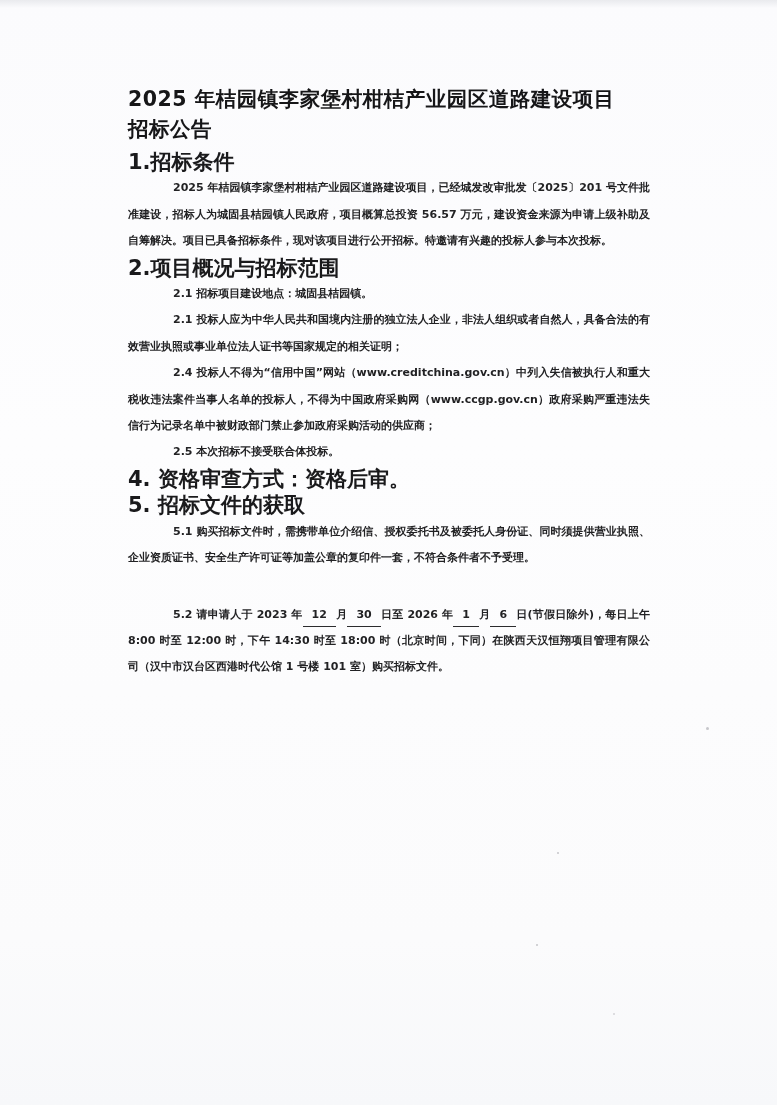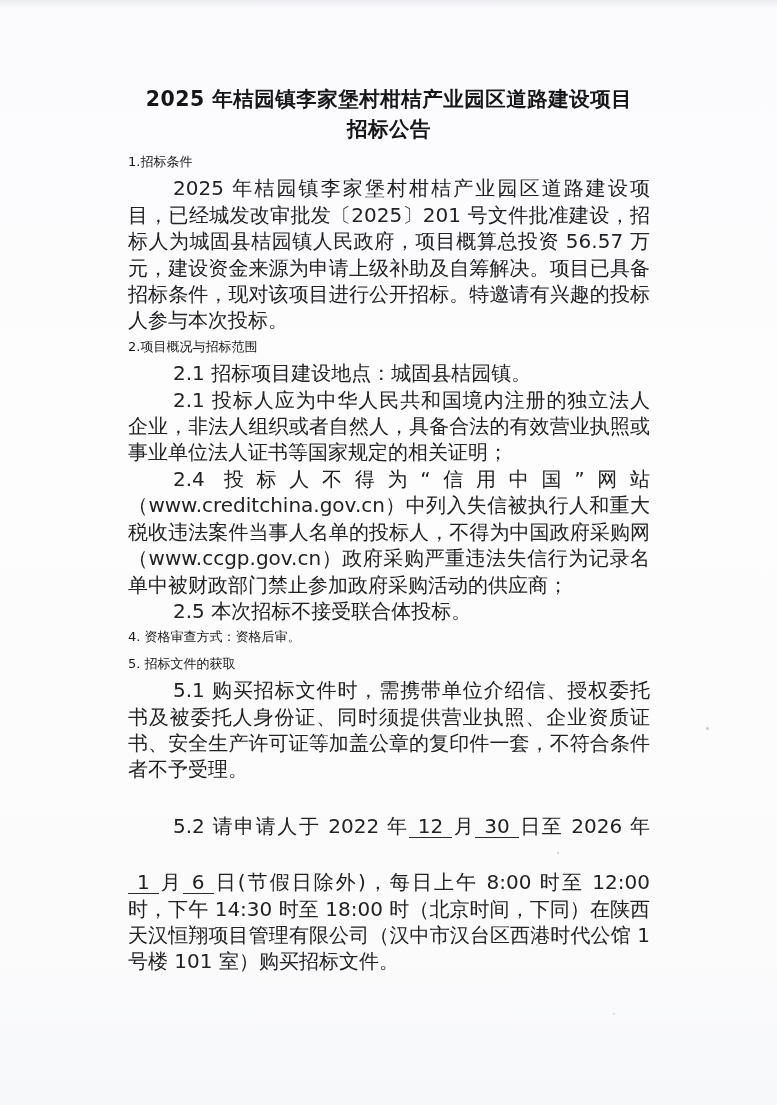--- a/index.html
+++ b/index.html
@@ -18,38 +18,38 @@
     overflow: hidden;
     box-sizing: border-box;
   }
   .content {
     position: absolute;
     left: 128px;
     top: 84px;
     width: 522px;
   }
   .title-block {
-    text-align: center;
+    text-align: left;
     font-weight: bold;
     font-size: 20.5px;
     line-height: 30px;
     letter-spacing: 0.5px;
     margin-bottom: 5px;
     color: #161618;
   }
   .heading {
-    font-weight: normal;
-    font-size: 13px;
+    font-weight: bold;
+    font-size: 21px;
     line-height: 26.4px;
     margin: 0;
     color: #1a1a1c;
   }
   .para {
-    font-weight: 400;
-    font-size: 20px;
+    font-weight: 700;
+    font-size: 11px;
     line-height: 26.4px;
     margin: 0;
     text-indent: 45px;
     text-align: justify;
     color: #222224;
   }
   .blank {
     display: inline-block;
     text-indent: 0;
     padding: 0 9px;
@@ -95,21 +95,21 @@
 
     <p class="para">2.1 投标人应为中华人民共和国境内注册的独立法人企业，非法人组织或者自然人，具备合法的有效营业执照或事业单位法人证书等国家规定的相关证明；</p>
     <p class="para">2.4 投标人不得为“信用中国”网站（www.creditchina.gov.cn）中列入失信被执行人和重大税收违法案件当事人名单的投标人，不得为中国政府采购网（www.ccgp.gov.cn）政府采购严重违法失信行为记录名单中被财政部门禁止参加政府采购活动的供应商；</p>
     <p class="para">2.5 本次招标不接受联合体投标。</p>
 
     <div class="heading">4. 资格审查方式：资格后审。</div>
 
     <div class="heading">5. 招标文件的获取</div>
     <p class="para">5.1 购买招标文件时，需携带单位介绍信、授权委托书及被委托人身份证、同时须提供营业执照、企业资质证书、安全生产许可证等加盖公章的复印件一套，不符合条件者不予受理。</p>
 
-    <p class="para"><span>5.2 请申请人于 2022 年</span><span class="blank">12</span><span>月</span><span class="blank">30</span><span>日至 2026 年</span><span class="blank">1</span><span>月</span><span class="blank">6</span><span>日(节假日除外)，每日上午 8:00 时至 12:00 时，下午 14:30 时至 18:00 时（北京时间，下同）在陕西天汉恒翔项目管理有限公司（汉中市汉台区西港时代公馆 1 号楼 101 室）购买招标文件。</span></p>
+    <p class="para"><span>5.2 请申请人于 2023 年</span><span class="blank">12</span><span>月</span><span class="blank">30</span><span>日至 2026 年</span><span class="blank">1</span><span>月</span><span class="blank">6</span><span>日(节假日除外)，每日上午 8:00 时至 12:00 时，下午 14:30 时至 18:00 时（北京时间，下同）在陕西天汉恒翔项目管理有限公司（汉中市汉台区西港时代公馆 1 号楼 101 室）购买招标文件。</span></p>
 
   </div>
 
   <div class="speck s1"></div>
   <div class="speck s2"></div>
   <div class="speck s3"></div>
   <div class="speck s4"></div>
   <div class="speck s5"></div>
 </div>
 

